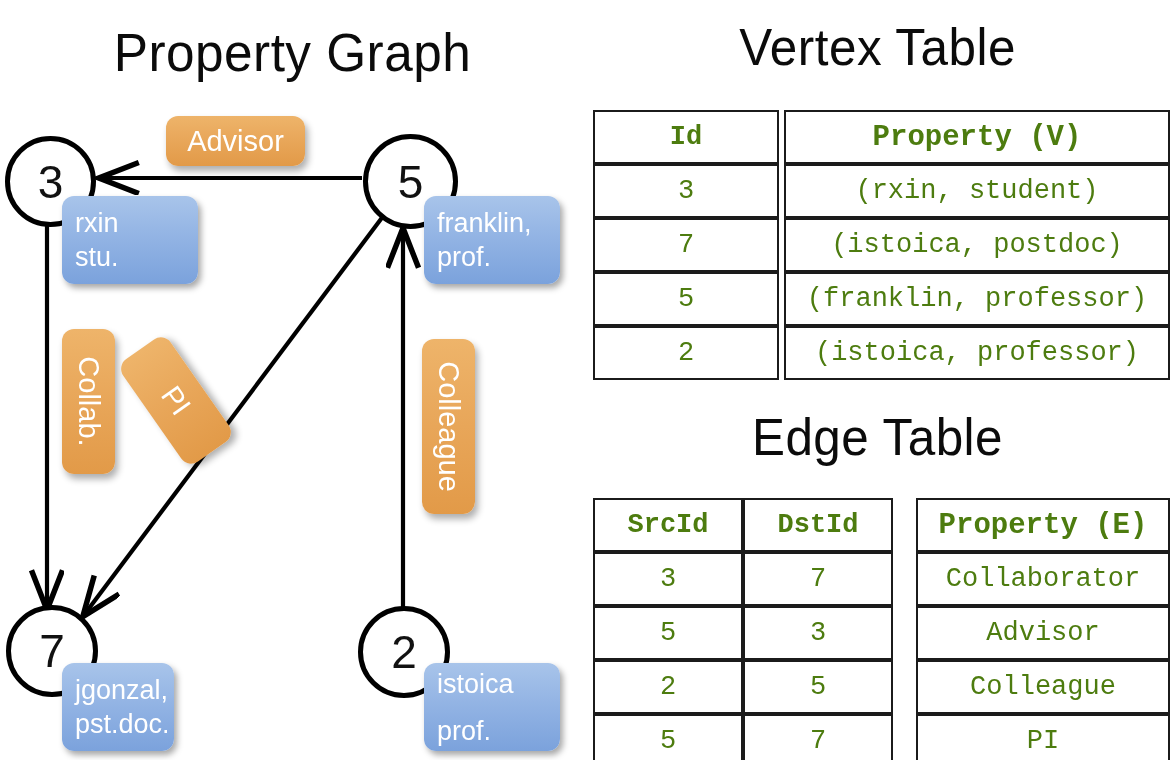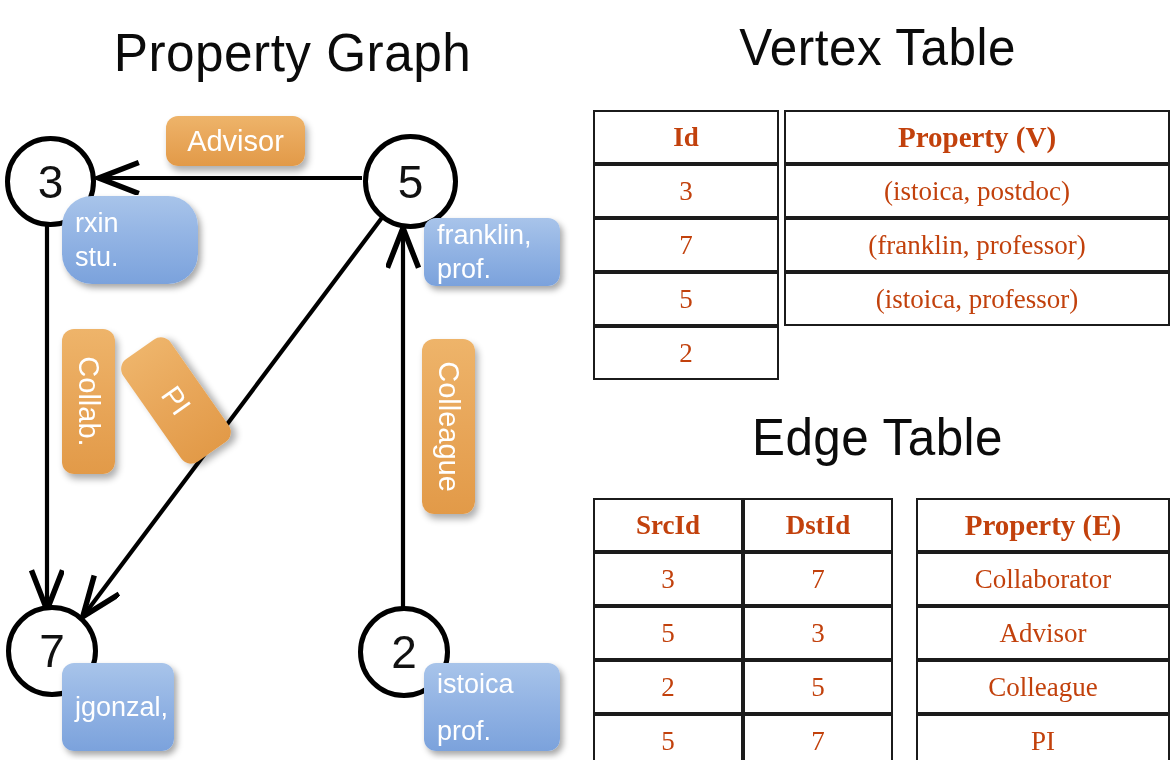--- a/index.html
+++ b/index.html
@@ -76,24 +76,24 @@
     z-index:5;
     display:flex;align-items:center;justify-content:center;
     white-space:nowrap;
   }
   .labelbox .rot90{transform:rotate(90deg);display:inline-block;}
 
   
   .tbl{position:absolute;border-collapse:separate;border-spacing:0;}
   .tbl td,.tbl th{
     border:2.5px solid #1b1b1b;
-    font-family:Liberation Serif, serif;
+    font-family:Liberation Mono, monospace;
     font-weight:300;
     font-size:27px;
-    color:#c2410c;
+    color:#4d7c0f;
     text-align:center;
     padding:0;
     box-sizing:border-box;
     background:#fff;
   }
   .tbl th{font-weight:700;}
   .vfill{background:#cfdcf0;}
   .efill{background:#f6ddc3;}
 
   #vertex-id-tbl{left:593px;top:102px;}
@@ -141,32 +141,33 @@
     <div class="node" style="left:363px;top:126px;width:95px;height:95px;">
       <span>5</span>
     </div>
     <div class="node" style="left:6px;top:597px;width:92px;height:92px;">
       <span>7</span>
     </div>
     <div class="node" style="left:358px;top:598px;width:92px;height:92px;">
       <span>2</span>
     </div>
 
-    <div class="propbox blue" style="left:62px;top:188px;width:136px;height:88px;border-radius:30px;">
+    <div class="propbox blue" style="left:62px;top:188px;width:136px;height:88px;">
       <span class="ln">rxin</span>
       <span class="ln">stu.</span>
     </div>
 
-    <div class="propbox blue" style="left:424px;top:188px;width:136px;height:68px;margin-top:22px;">
+    <div class="propbox blue" style="left:424px;top:188px;width:136px;height:88px;">
       <span class="ln">franklin,</span>
       <span class="ln">prof.</span>
     </div>
 
     <div class="propbox blue" style="left:62px;top:655px;width:112px;height:88px;">
       <span class="ln">jgonzal,</span>
+      <span class="ln">pst.doc.</span>
     </div>
 
     <div class="propbox blue" style="left:424px;top:655px;width:136px;height:88px;gap:13px;">
       <span class="ln">istoica</span>
       <span class="ln">prof.</span>
     </div>
 
     <div class="labelbox" style="left:166px;top:108px;width:139px;height:50px;">
       <span>Advisor</span>
     </div>
@@ -203,20 +204,23 @@
     </tr>
   </tbody>
     </table>
 
   <table class="tbl" id="vertex-prop-tbl">
     <tbody>
         <tr>
       <th class="vfill">Property (V)</th>
     </tr>
     <tr>
+      <td class="vfill">(rxin, student)</td>
+    </tr>
+    <tr>
       <td class="vfill">(istoica, postdoc)</td>
     </tr>
     <tr>
       <td class="vfill">(franklin, professor)</td>
     </tr>
     <tr>
       <td class="vfill">(istoica, professor)</td>
     </tr>
   </tbody>
     </table>

